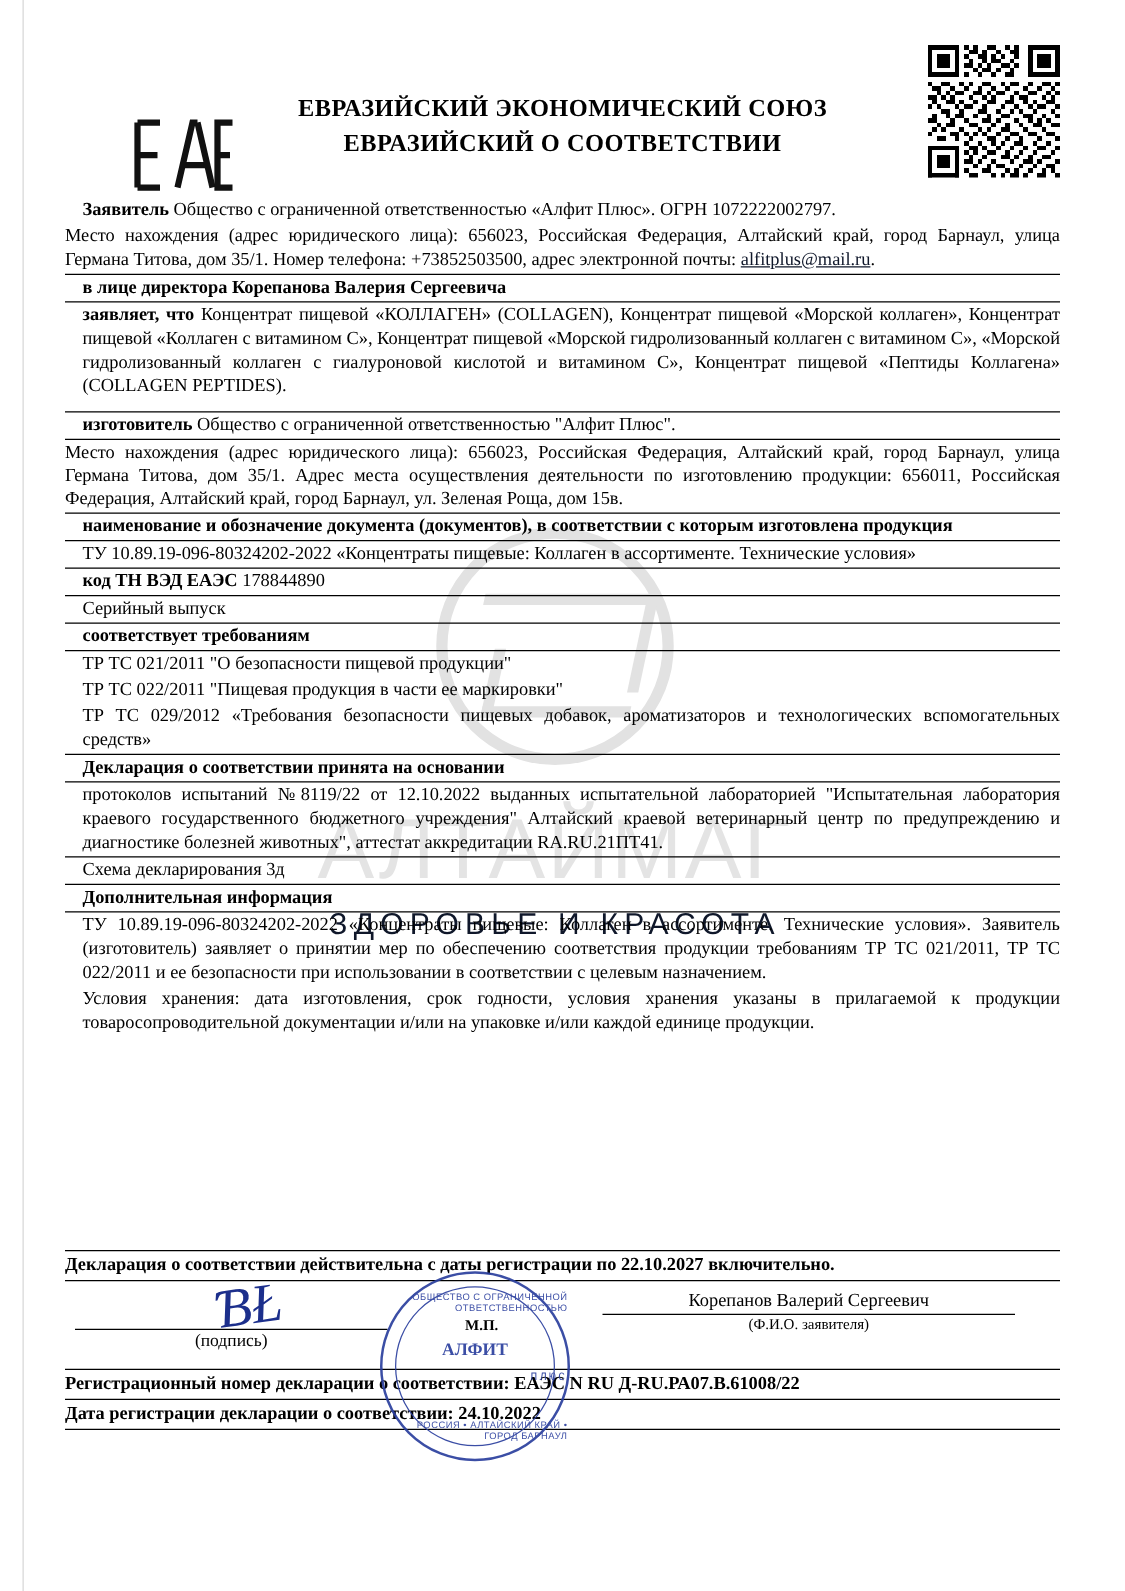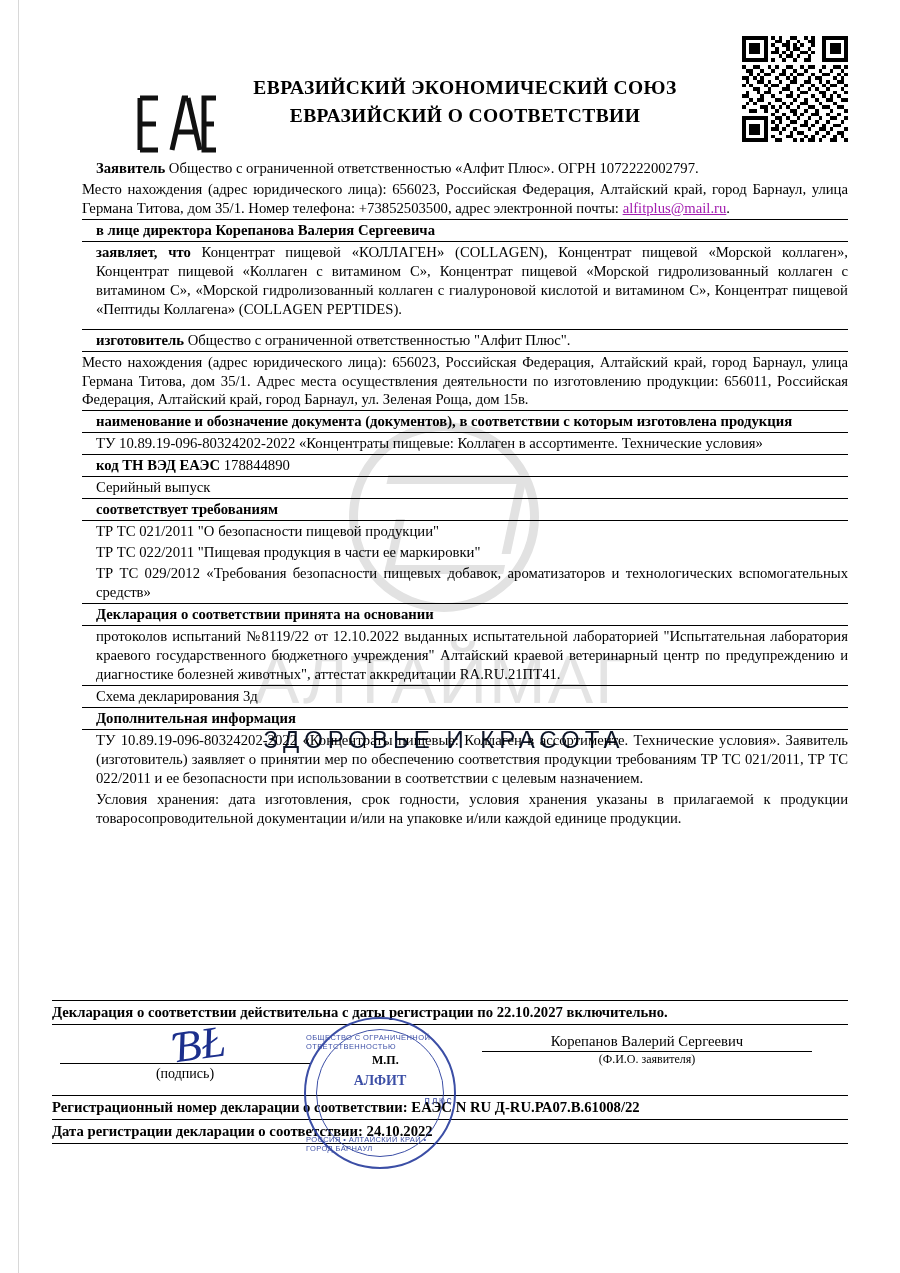--- a/index.html
+++ b/index.html
@@ -65,21 +65,21 @@
   }
   .wm-sub{
     font-family:"Liberation Sans", sans-serif;
     font-size:24px;
     letter-spacing:5px;
     color:#0f172a;
     position:relative;
     top:178px;
   }
 
-  .content{position:relative;z-index:2;margin-left:30px;}
+  .content{position:relative;z-index:2;}
 
   
   .header{
     position:relative;
     height:130px;
   }
   .eac-mark{
     position:absolute;
     left:50px;top:66px;
     width:86px;height:60px;
@@ -102,21 +102,21 @@
   
   .block{
     font-size:14.7px;
     line-height:1.29;
     text-align:justify;
   }
   .b{font-weight:bold;}
   .lbl{font-weight:bold;}
   .row{padding:1px 0 1px 0;}
   .ind2{padding-left:14px;}
-  a.mail{color:#a21caf;text-decoration:underline;}
+  a.mail{color:#0f172a;text-decoration:underline;}
   .gap{height:9px;}
   .hr{border-top:1px solid #000;margin:0;}
 
   
   .footer{
     position:absolute;
     left:52px;right:52px;
     top:1000px;
     z-index:3;
   }
@@ -158,21 +158,21 @@
     border-radius:50%;
     color:#2b3f9e;
     opacity:.92;
   }
   .stamp:after{
     content:"";
     position:absolute;left:10px;top:10px;right:10px;bottom:10px;
     border:1px solid #2b3f9e;border-radius:50%;
   }
   .stamp .c1,.stamp .c2{
-    position:absolute;left:0;right:0;text-align:left;
+    position:absolute;left:0;right:0;text-align:right;
     font-size:7.5px;letter-spacing:.4px;
     font-family:"Liberation Sans", sans-serif;
   }
   .stamp .c1{top:14px;}
   .stamp .c2{bottom:14px;}
   .stamp .mid{
     position:absolute;left:0;right:0;top:54px;text-align:center;
     font-size:14px;font-weight:bold;font-family:"Liberation Serif",serif;
   }
   .stamp .mid2{

